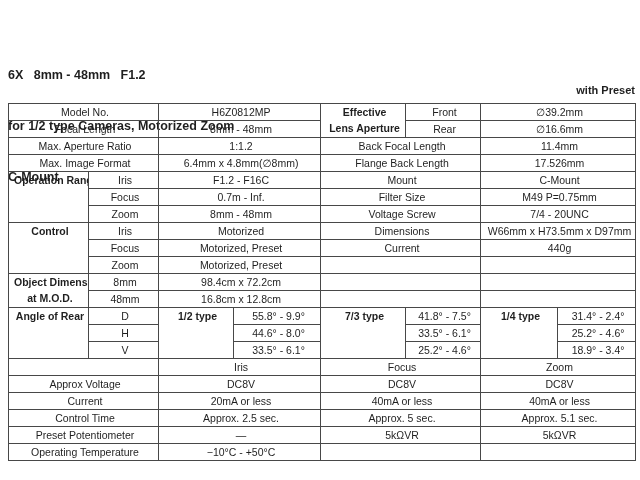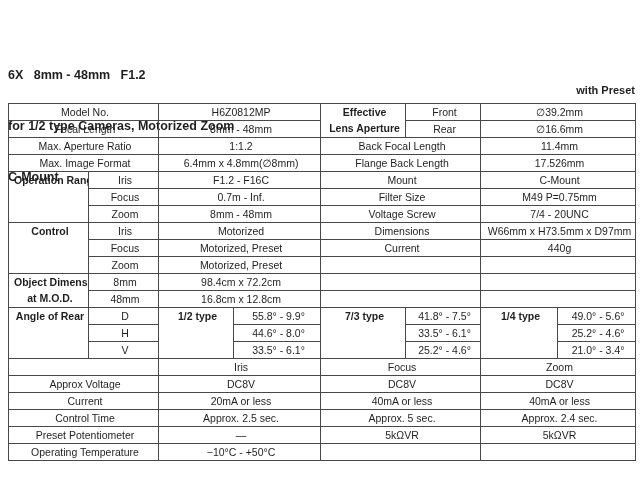--- a/index.html
+++ b/index.html
@@ -183,35 +183,35 @@
       </tr>
 
       <tr>
         <td rowspan="3" class="top">Angle of Rear</td>
         <td>D</td>
         <td rowspan="3" class="top">1/2 type</td>
         <td>55.8° - 9.9°</td>
         <td rowspan="3" class="top">7/3 type</td>
         <td>41.8° - 7.5°</td>
         <td rowspan="3" class="top">1/4 type</td>
-        <td>49.0° - 5.6°</td>
+        <td>31.4° - 2.4°</td>
       </tr>
 
       <tr>
         <td>H</td>
         <td>44.6° - 8.0°</td>
         <td>33.5° - 6.1°</td>
         <td>25.2° - 4.6°</td>
       </tr>
 
       <tr>
         <td>V</td>
         <td>33.5° - 6.1°</td>
         <td>25.2° - 4.6°</td>
-        <td>21.0° - 3.4°</td>
+        <td>18.9° - 3.4°</td>
       </tr>
 
       <tr>
         <td colspan="2"></td>
         <td colspan="2">Iris</td>
         <td colspan="2">Focus</td>
         <td colspan="2">Zoom</td>
       </tr>
 
       <tr>
@@ -225,21 +225,21 @@
         <td colspan="2">Current</td>
         <td colspan="2">20mA or less</td>
         <td colspan="2">40mA or less</td>
         <td colspan="2">40mA or less</td>
       </tr>
 
       <tr>
         <td colspan="2">Control Time</td>
         <td colspan="2">Approx. 2.5 sec.</td>
         <td colspan="2">Approx. 5 sec.</td>
-        <td colspan="2">Approx. 2.4 sec.</td>
+        <td colspan="2">Approx. 5.1 sec.</td>
       </tr>
 
       <tr>
         <td colspan="2">Preset Potentiometer</td>
         <td colspan="2">—</td>
         <td colspan="2">5kΩVR</td>
         <td colspan="2">5kΩVR</td>
       </tr>
 
       <tr>

